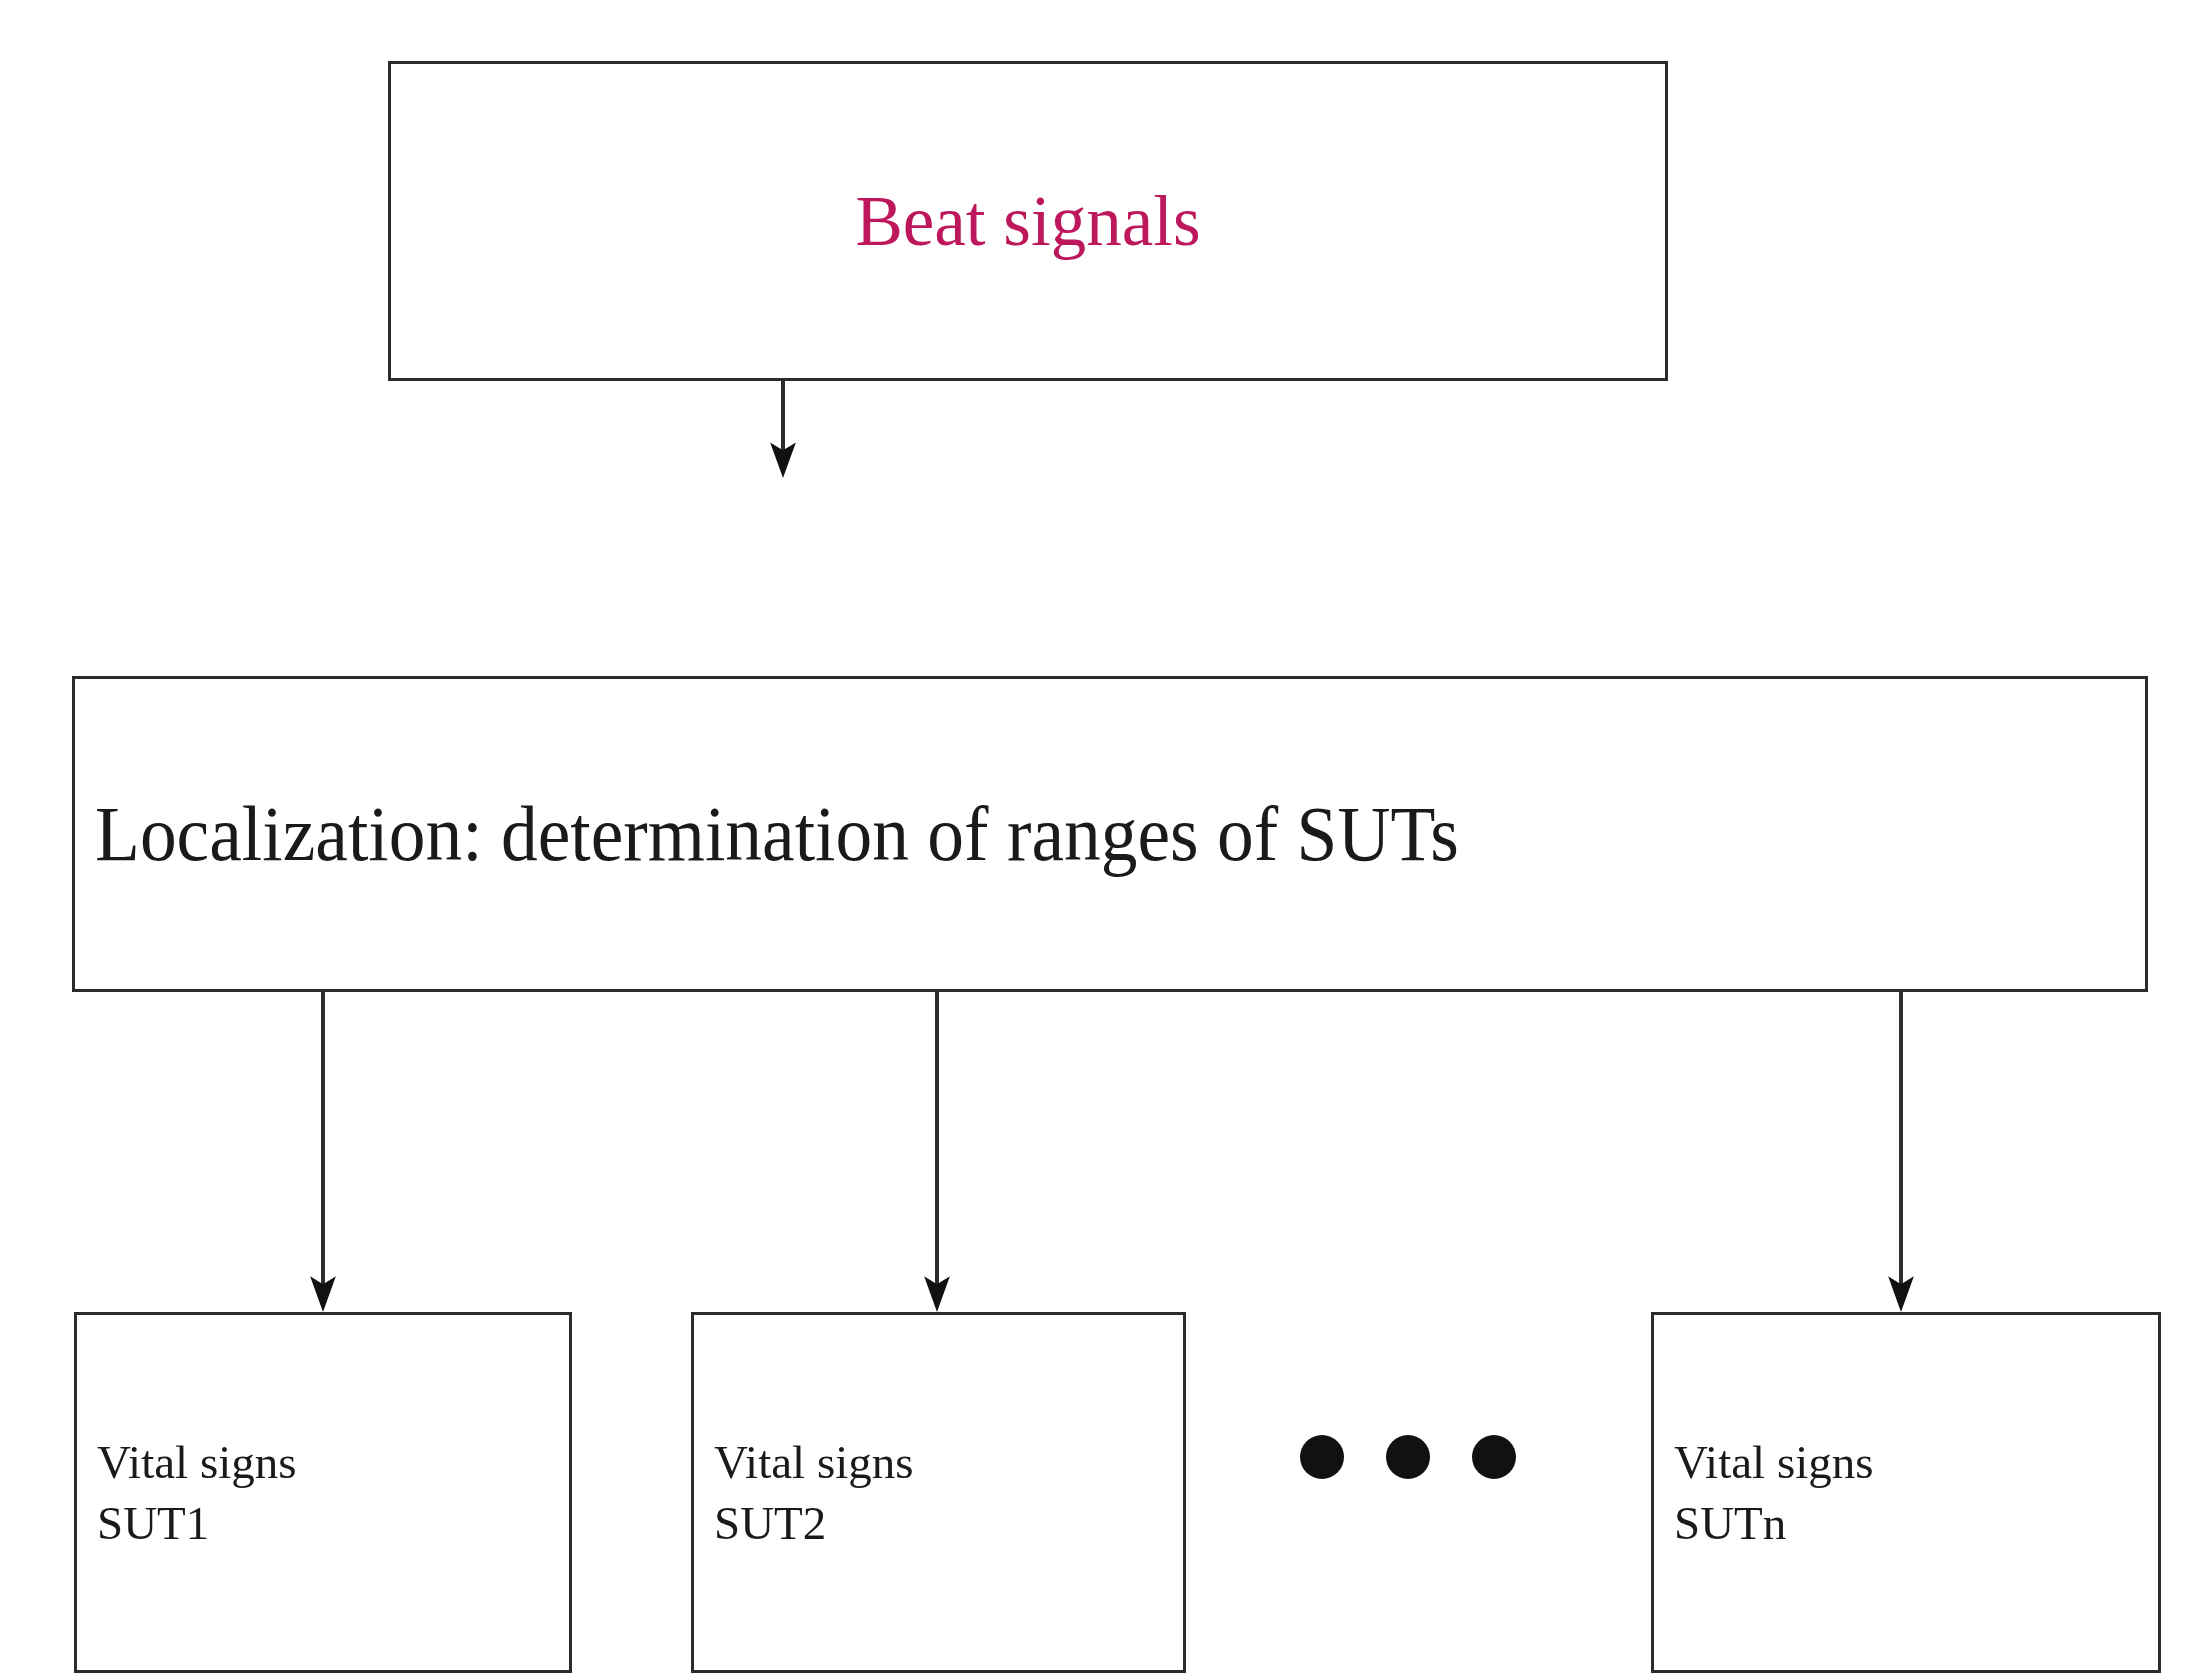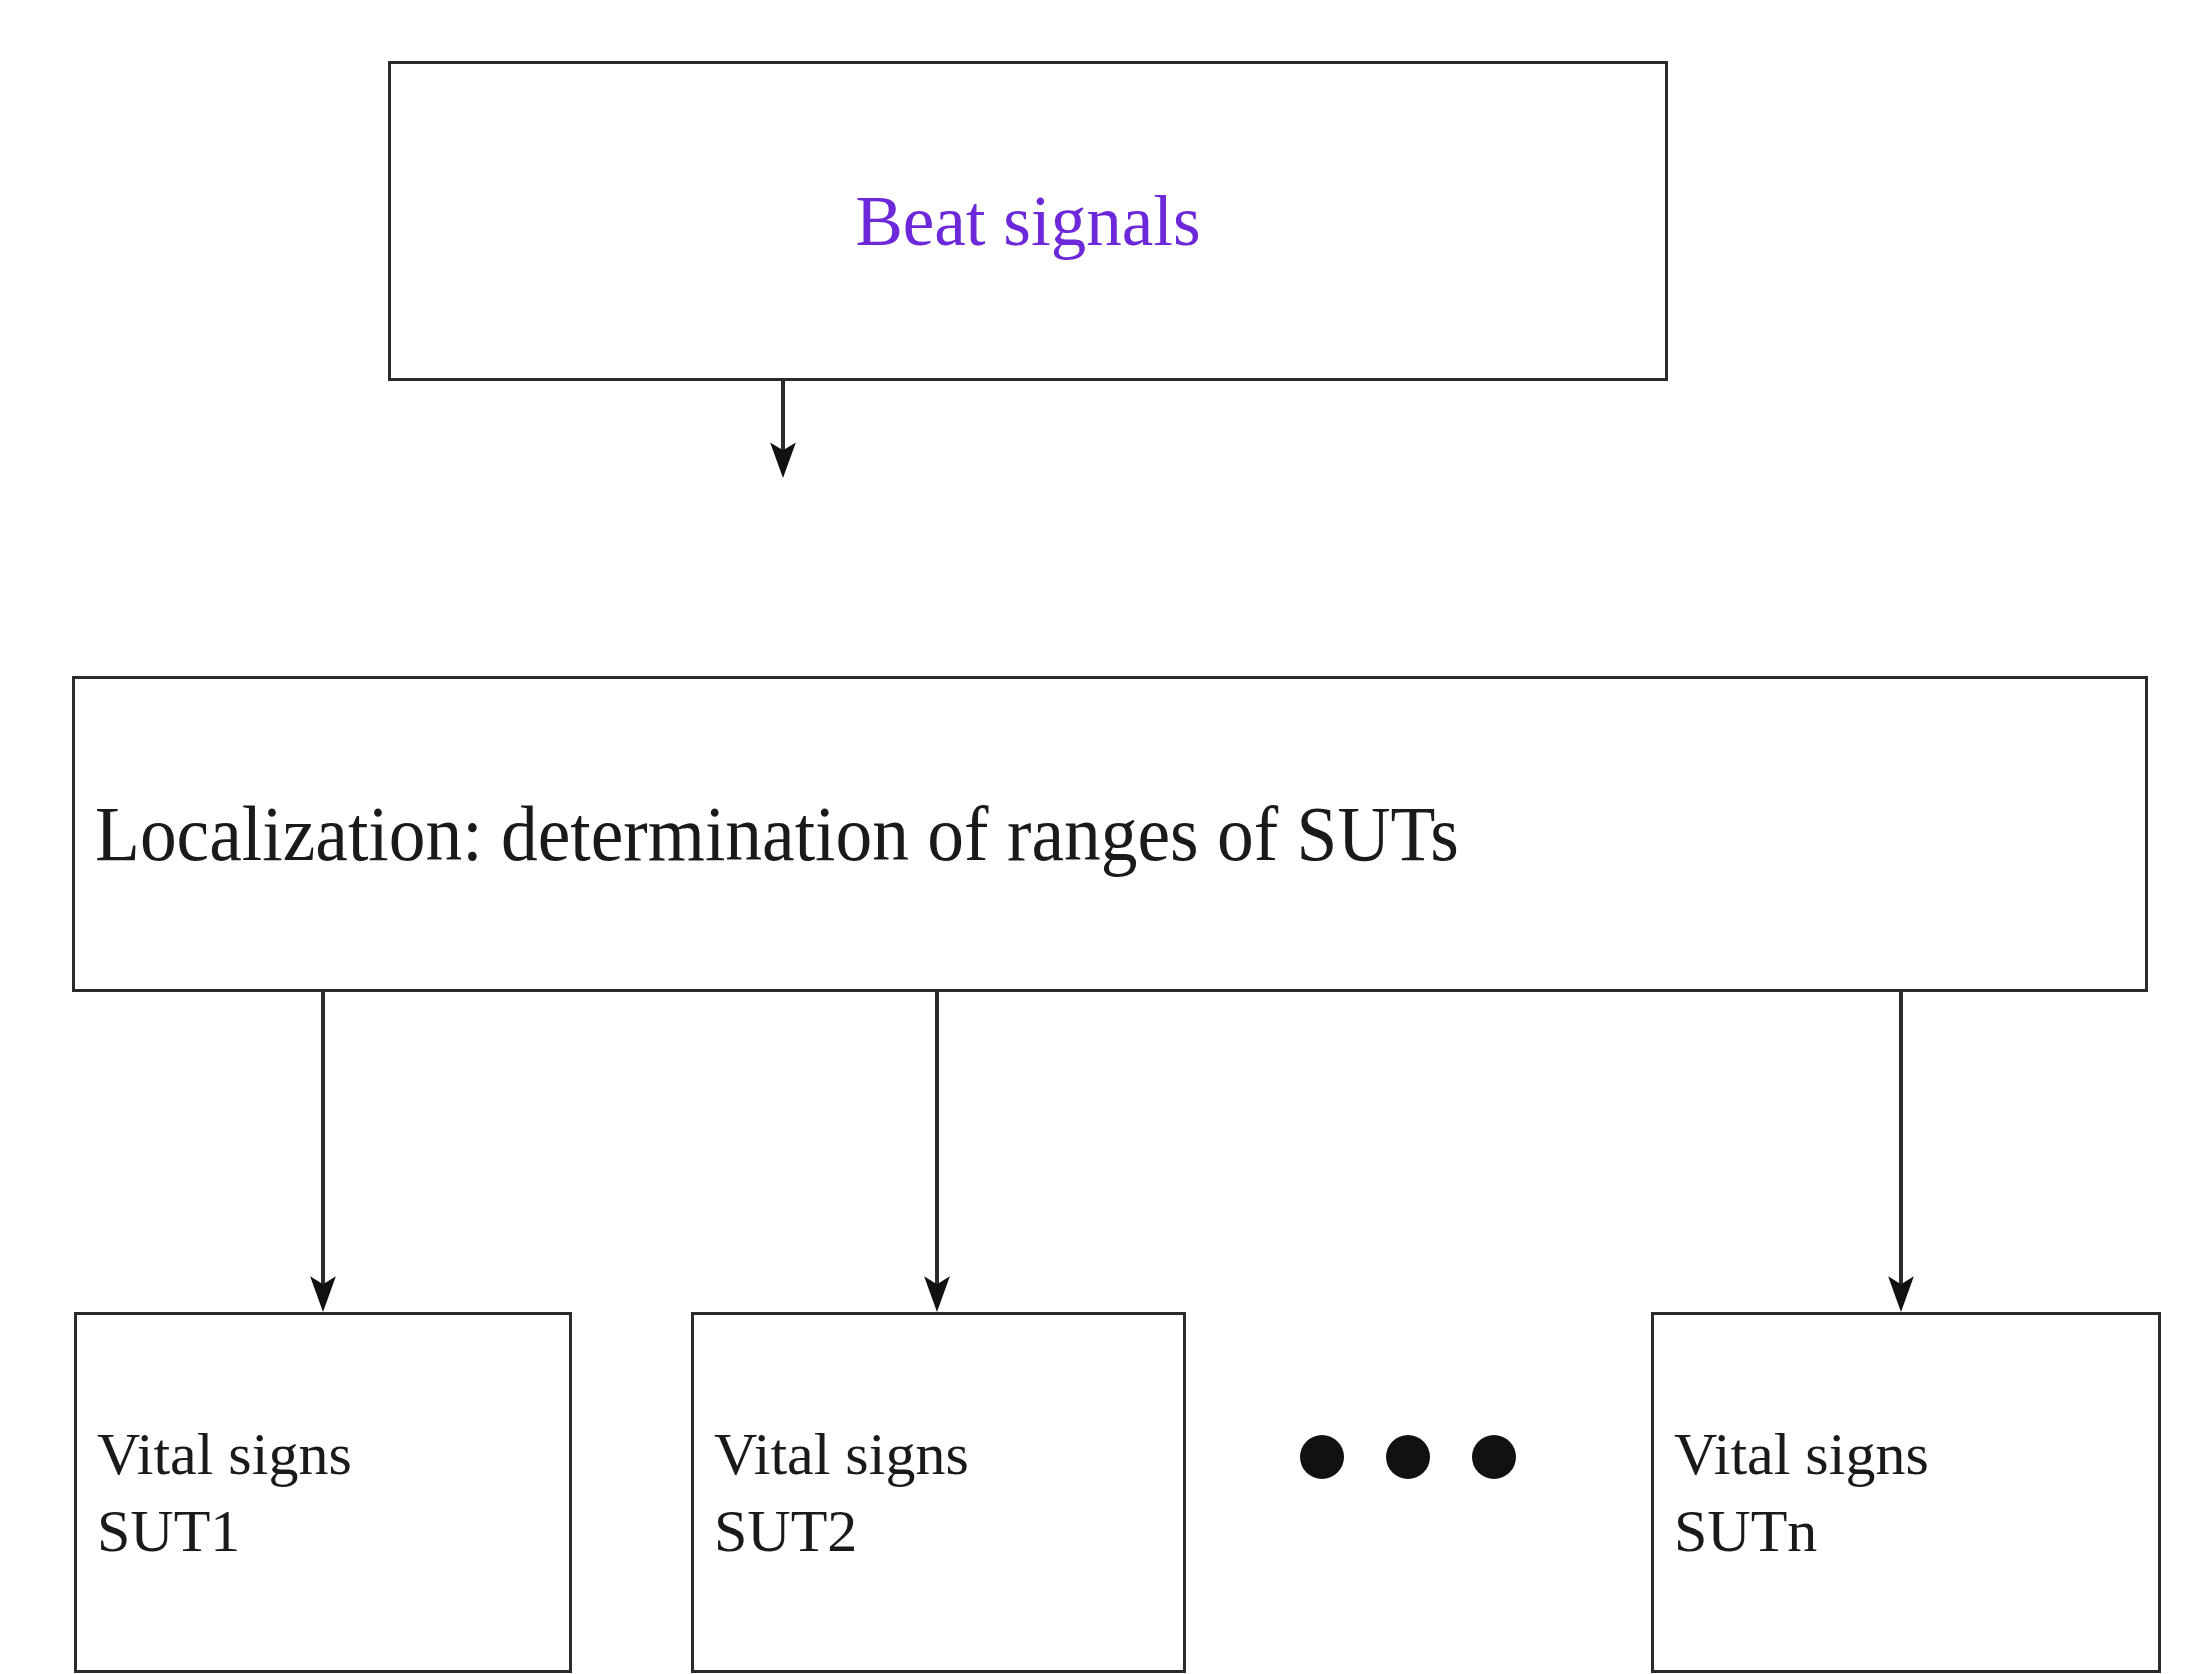--- a/index.html
+++ b/index.html
@@ -27,21 +27,21 @@
   #box-beat-signals {
     left: 388px;
     top: 61px;
     width: 1280px;
     height: 320px;
     justify-content: center;
   }
   #box-beat-signals .node-label {
     font-size: 71px;
     line-height: 1.05;
-    color: #6d28d9;
+    color: #be185d;
     text-align: center;
     white-space: nowrap;
   }
   
   #box-localization {
     left: 72px;
     top: 676px;
     width: 2076px;
     height: 316px;
     justify-content: flex-start;
@@ -57,21 +57,21 @@
     transform-origin: left center;
   }
   
   .leaf-box {
     top: 1312px;
     height: 361px;
     justify-content: flex-start;
     padding-left: 20px;
   }
   .leaf-box .node-label {
-    font-size: 60px;
+    font-size: 47px;
     line-height: 1.28;
     color: #1a1a1a;
     text-align: left;
     white-space: pre-line;
   }
   #box-sut1 { left: 74px;   width: 498px; }
   #box-sut2 { left: 691px;  width: 495px; }
   #box-sutn { left: 1651px; width: 510px; }
 
   

